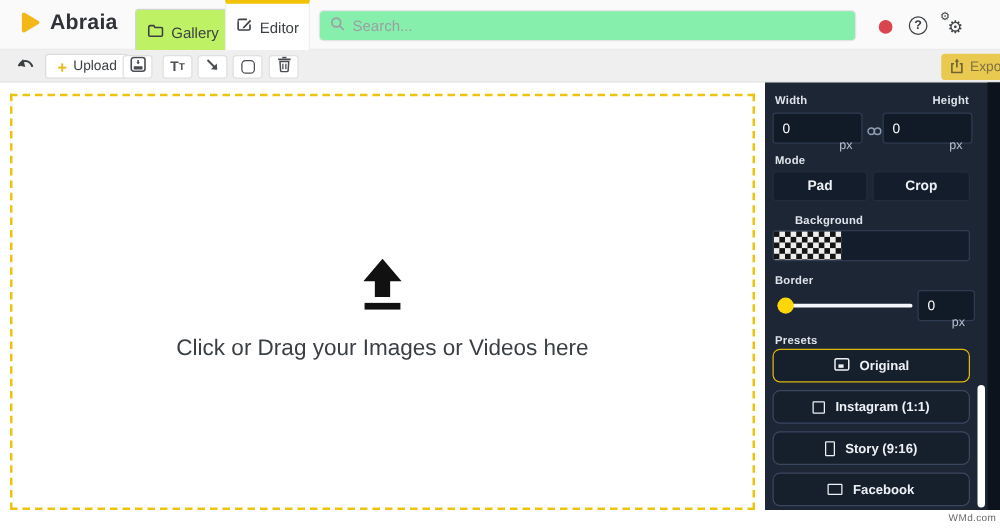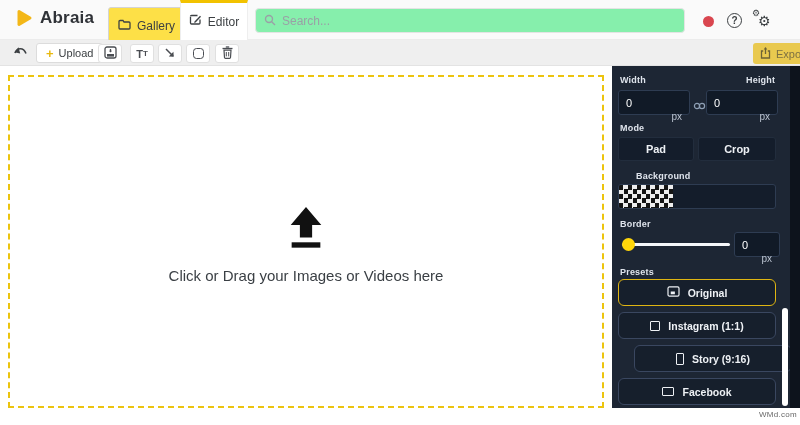--- a/index.html
+++ b/index.html
@@ -5,21 +5,21 @@
   * { margin:0; padding:0; box-sizing:border-box; }
   html,body { width:800px; height:425px; }
   body { font-family:"Liberation Sans", sans-serif; background:#fff; }
   #screen { position:relative; width:800px; height:425px; overflow:hidden; background:#fff; }
 
   
   .header { position:absolute; left:0; top:0; width:800px; height:40px; background:#fafafa; border-bottom:1px solid #ececec; }
   .brand { position:absolute; left:14px; top:8px; display:flex; align-items:flex-start; gap:6px; }
   .brand-name { font-size:17px; font-weight:bold; color:#2f3237; letter-spacing:.2px; }
   .tab-gallery { position:absolute; left:108px; top:7px; height:38px; padding:0 9px; display:flex; align-items:center; gap:6px;
-                 border:1px solid #d4d4d4; border-radius:3px; background:#fde047; font-size:12px; color:#3c4043; cursor:pointer; }
+                 border:1px solid #d4d4d4; border-radius:3px; background:#bef264; font-size:12px; color:#3c4043; cursor:pointer; }
   .tab-editor { position:absolute; left:180px; top:0; height:40px; width:68px; background:#fff;
                 border-top:3px solid #f2c200; border-left:1px solid #eee; border-right:1px solid #eee;
                 display:flex; align-items:center; justify-content:center; gap:6px; font-size:12px; color:#3c4043; cursor:pointer; }
   .search-box { position:absolute; left:255px; top:8px; width:430px; height:25px; background:#86efac; border:1px solid #e4e4e4;
                 border-radius:4px; display:flex; align-items:center; padding:0 8px; gap:6px; }
   .search-box input { border:none; outline:none; flex:1; font-size:12px; color:#3c4043; background:transparent; font-family:"Liberation Sans", sans-serif; }
   .search-box input::placeholder { color:#9aa0a6; }
   .rec-dot { position:absolute; left:703px; top:16px; width:11px; height:11px; border-radius:50%; background:#d9464f; }
   .help-btn { position:absolute; left:727px; top:13px; width:15px; height:15px; border:1.5px solid #3c4043; border-radius:50%;
               display:flex; align-items:center; justify-content:center; font-size:10px; font-weight:bold; color:#3c4043; cursor:pointer; }
@@ -37,21 +37,21 @@
               display:flex; align-items:center; justify-content:center; cursor:pointer; }
   .tt-main { font-size:11px; color:#4a4d52; font-weight:600; }
   .tt-sub  { font-size:8px;  color:#4a4d52; font-weight:600; }
   .shape-rect { width:11px; height:11px; border:1.4px solid #4a4d52; border-radius:3.5px; }
   .export-btn { position:absolute; left:753px; top:3px; height:21px; width:70px; background:#e9c94f; border-radius:3px;
                 display:flex; align-items:center; gap:5px; padding:0 7px; font-size:11px; color:#7d7142; cursor:pointer; }
 
   
   .dropzone { position:absolute; left:8px; top:75px; width:596px; height:333px; background:#fff; border:2px dashed #ecc40e; cursor:pointer; }
   .dz-inner { position:absolute; left:0; top:128px; width:100%; display:flex; flex-direction:column; align-items:center; gap:14px; }
-  .dz-text { font-size:15px; color:#3a3f44; }
+  .dz-text { font-size:18px; color:#3a3f44; }
 
   
   .sidebar { position:absolute; left:612px; top:66px; width:188px; height:342px; background:#1d2634; color:#e3e8f0; }
   .sb-label { position:absolute; font-size:9px; font-weight:bold; color:#dfe4ec; letter-spacing:.2px; }
   .num-field { position:absolute; top:24px; width:72px; height:25px; background:#111a27; border:1px solid #2e3c52; border-radius:3px;
                display:flex; align-items:center; justify-content:space-between; padding:0 7px; cursor:text; }
   .num-val { font-size:11px; color:#fff; }
   .px-unit { font-size:10px; color:#b9c2cf;margin-top:28px; }
   .link-icon { position:absolute; left:81px; top:31px; width:12px; height:10px; cursor:pointer; }
   .mode-btn { position:absolute; top:71px; height:24px; background:#141d2b; border:1px solid #222d3d; border-radius:3px;
@@ -262,21 +262,21 @@
           </svg>
       </span>
       <span>Original</span>
     </div>
 
     <div class="preset-btn" style="top:246px;">
       <span class="ig-icon"></span>
       <span>Instagram (1:1)</span>
     </div>
 
-    <div class="preset-btn" style="top:279px;margin-left:16px;">
+    <div class="preset-btn" style="top:279px;">
       <span class="story-icon"></span>
       <span>Story (9:16)</span>
     </div>
 
     <div class="preset-btn" style="top:312px;">
       <span class="fb-icon"></span>
       <span>Facebook</span>
     </div>
 
     <div class="sb-scrollthumb"></div>

